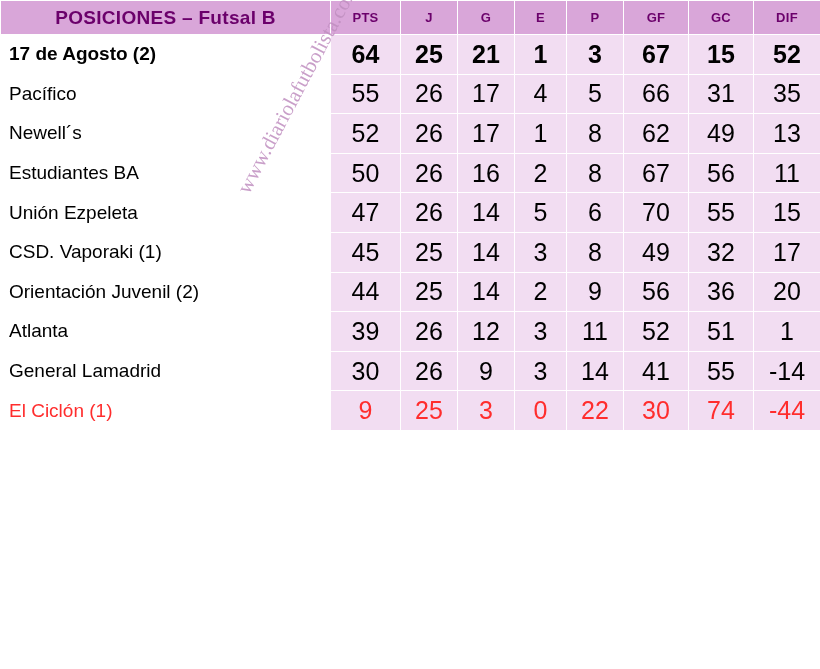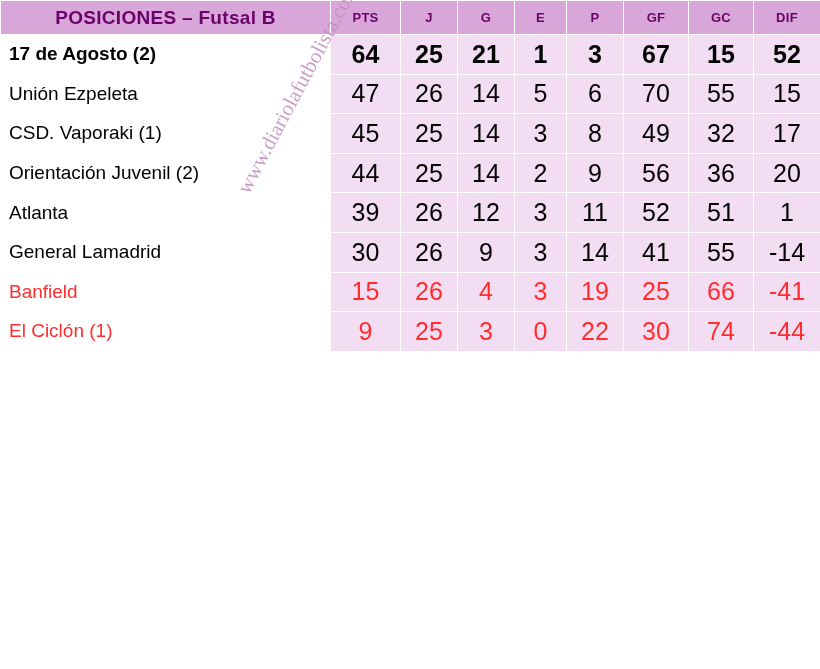--- a/index.html
+++ b/index.html
@@ -137,20 +137,53 @@
           <td>64</td>
           <td>25</td>
           <td>21</td>
           <td>1</td>
           <td>3</td>
           <td>67</td>
           <td>15</td>
           <td>52</td>
         </tr>
         <tr>
+          <td class="team">Pacífico</td>
+          <td>55</td>
+          <td>26</td>
+          <td>17</td>
+          <td>4</td>
+          <td>5</td>
+          <td>66</td>
+          <td>31</td>
+          <td>35</td>
+        </tr>
+        <tr>
+          <td class="team">Newell´s</td>
+          <td>52</td>
+          <td>26</td>
+          <td>17</td>
+          <td>1</td>
+          <td>8</td>
+          <td>62</td>
+          <td>49</td>
+          <td>13</td>
+        </tr>
+        <tr>
+          <td class="team">Estudiantes BA</td>
+          <td>50</td>
+          <td>26</td>
+          <td>16</td>
+          <td>2</td>
+          <td>8</td>
+          <td>67</td>
+          <td>56</td>
+          <td>11</td>
+        </tr>
+        <tr>
           <td class="team">Unión Ezpeleta</td>
           <td>47</td>
           <td>26</td>
           <td>14</td>
           <td>5</td>
           <td>6</td>
           <td>70</td>
           <td>55</td>
           <td>15</td>
         </tr>
@@ -192,31 +225,20 @@
           <td>30</td>
           <td>26</td>
           <td>9</td>
           <td>3</td>
           <td>14</td>
           <td>41</td>
           <td>55</td>
           <td>-14</td>
         </tr>
         <tr class="danger">
-          <td class="team">Banfield</td>
-          <td>15</td>
-          <td>26</td>
-          <td>4</td>
-          <td>3</td>
-          <td>19</td>
-          <td>25</td>
-          <td>66</td>
-          <td>-41</td>
-        </tr>
-        <tr class="danger">
           <td class="team">El Ciclón (1)</td>
           <td>9</td>
           <td>25</td>
           <td>3</td>
           <td>0</td>
           <td>22</td>
           <td>30</td>
           <td>74</td>
           <td>-44</td>
         </tr>

